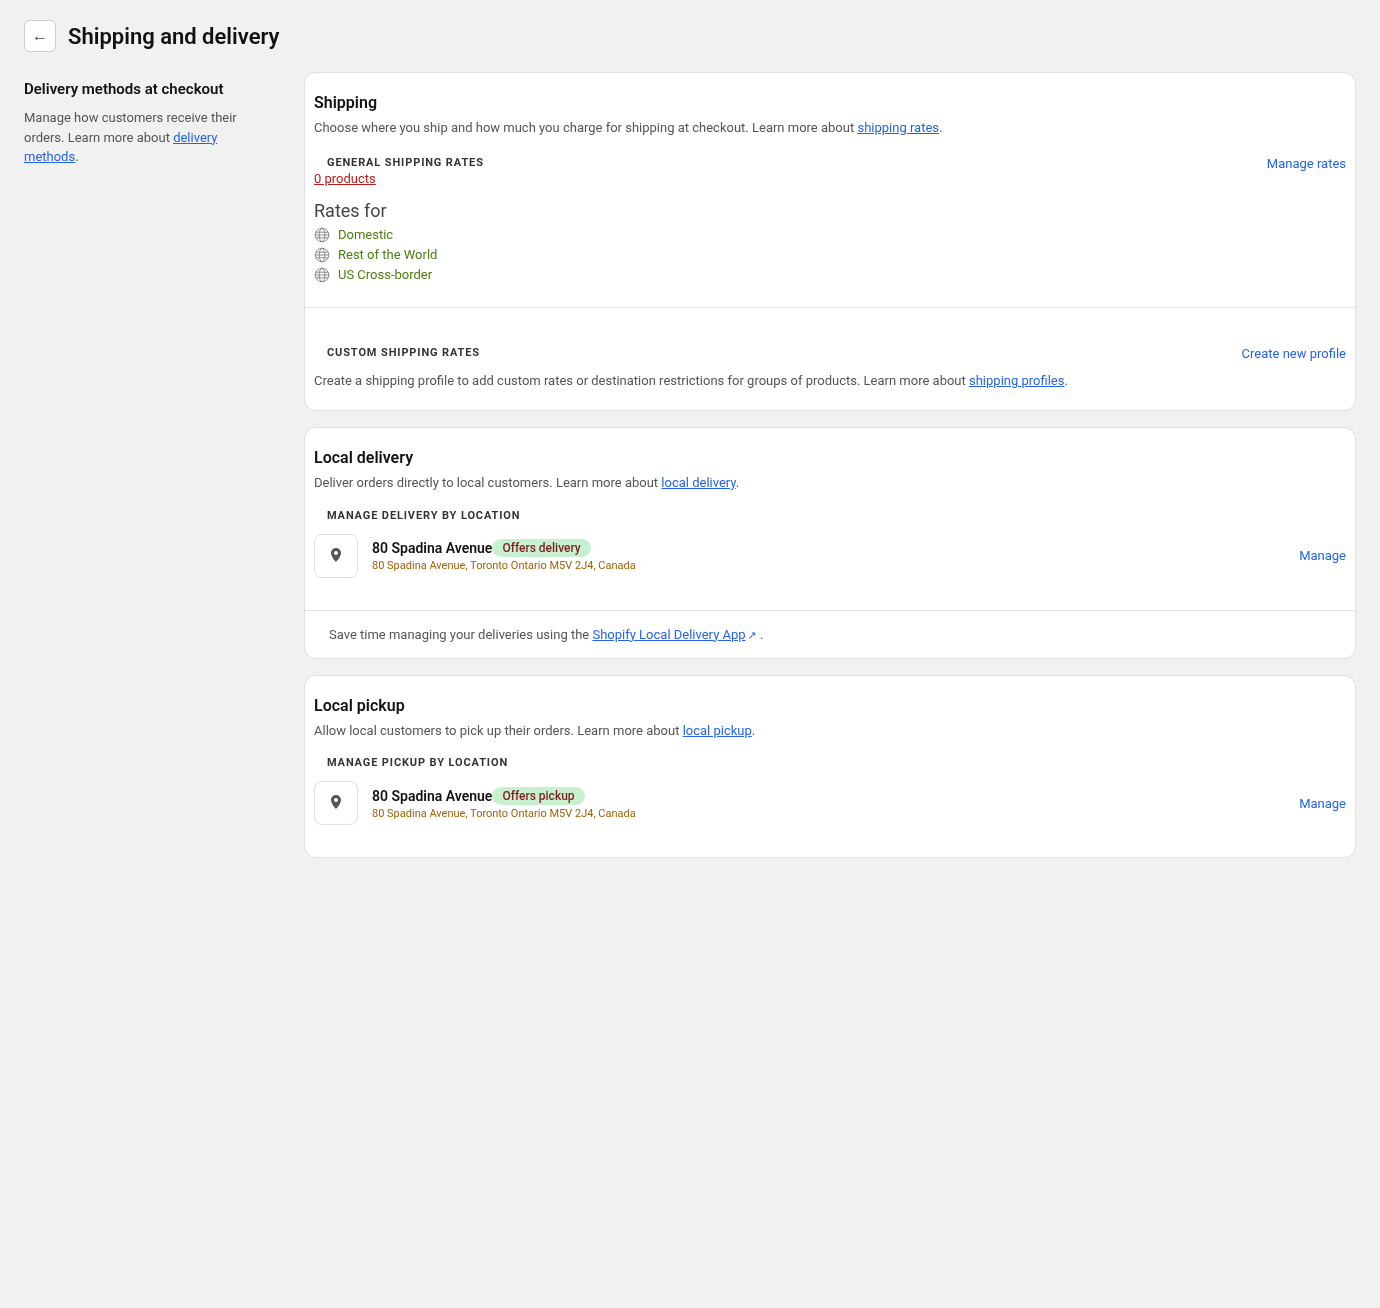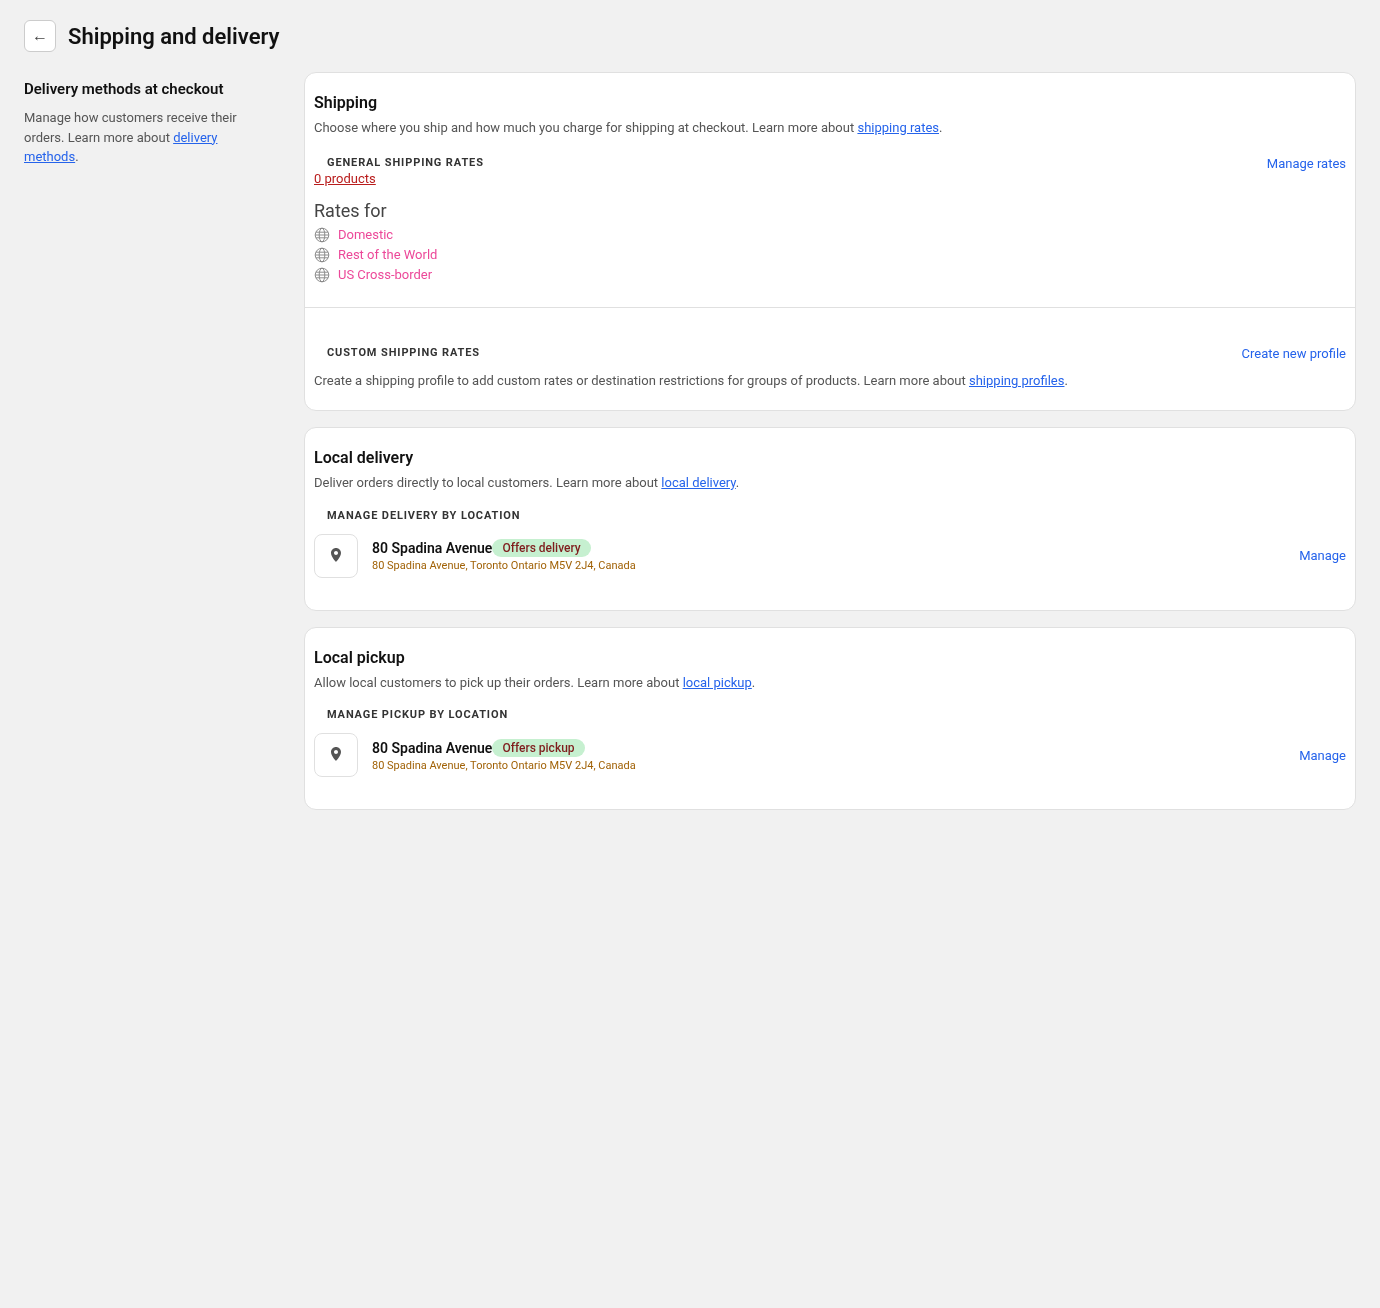--- a/index.html
+++ b/index.html
@@ -126,21 +126,21 @@
       font-size: 18px;
       color: #444;
       margin-top: 14px;
       margin-bottom: 6px;
     }
     .rate-item {
       display: flex;
       align-items: center;
       gap: 8px;
       font-size: 13px;
-      color: #ec4899;
+      color: #4d7c0f;
       margin-bottom: 4px;
     }
     .globe-icon {
       width: 16px;
       height: 16px;
       flex-shrink: 0;
       color: #666;
     }
     .location-row {
       display: flex;
@@ -300,20 +300,23 @@
               <div class="location-name-row">
                 <span class="location-name">80 Spadina Avenue</span>
                 <span class="badge badge-green">Offers delivery</span>
               </div>
               <div class="location-address">80 Spadina Avenue, Toronto Ontario M5V 2J4, Canada</div>
             </div>
             <a href="#" class="link-action">Manage</a>
           </div>
         </div>
       </div>
+      <div class="save-time-row">
+        <span>Save time managing your deliveries using the </span><a href="#"><span>Shopify Local Delivery App</span><span class="external-icon">↗</span></a><span> .</span>
+      </div>
     </div>
 
     <div class="card">
       <div class="card-section">
         <div class="section-title">Local pickup</div>
         <div class="section-desc">
           <span>Allow local customers to pick up their orders. Learn more about </span><a href="#">local pickup</a><span>.</span>
         </div>
 
         <div style="margin-top: 16px;">

